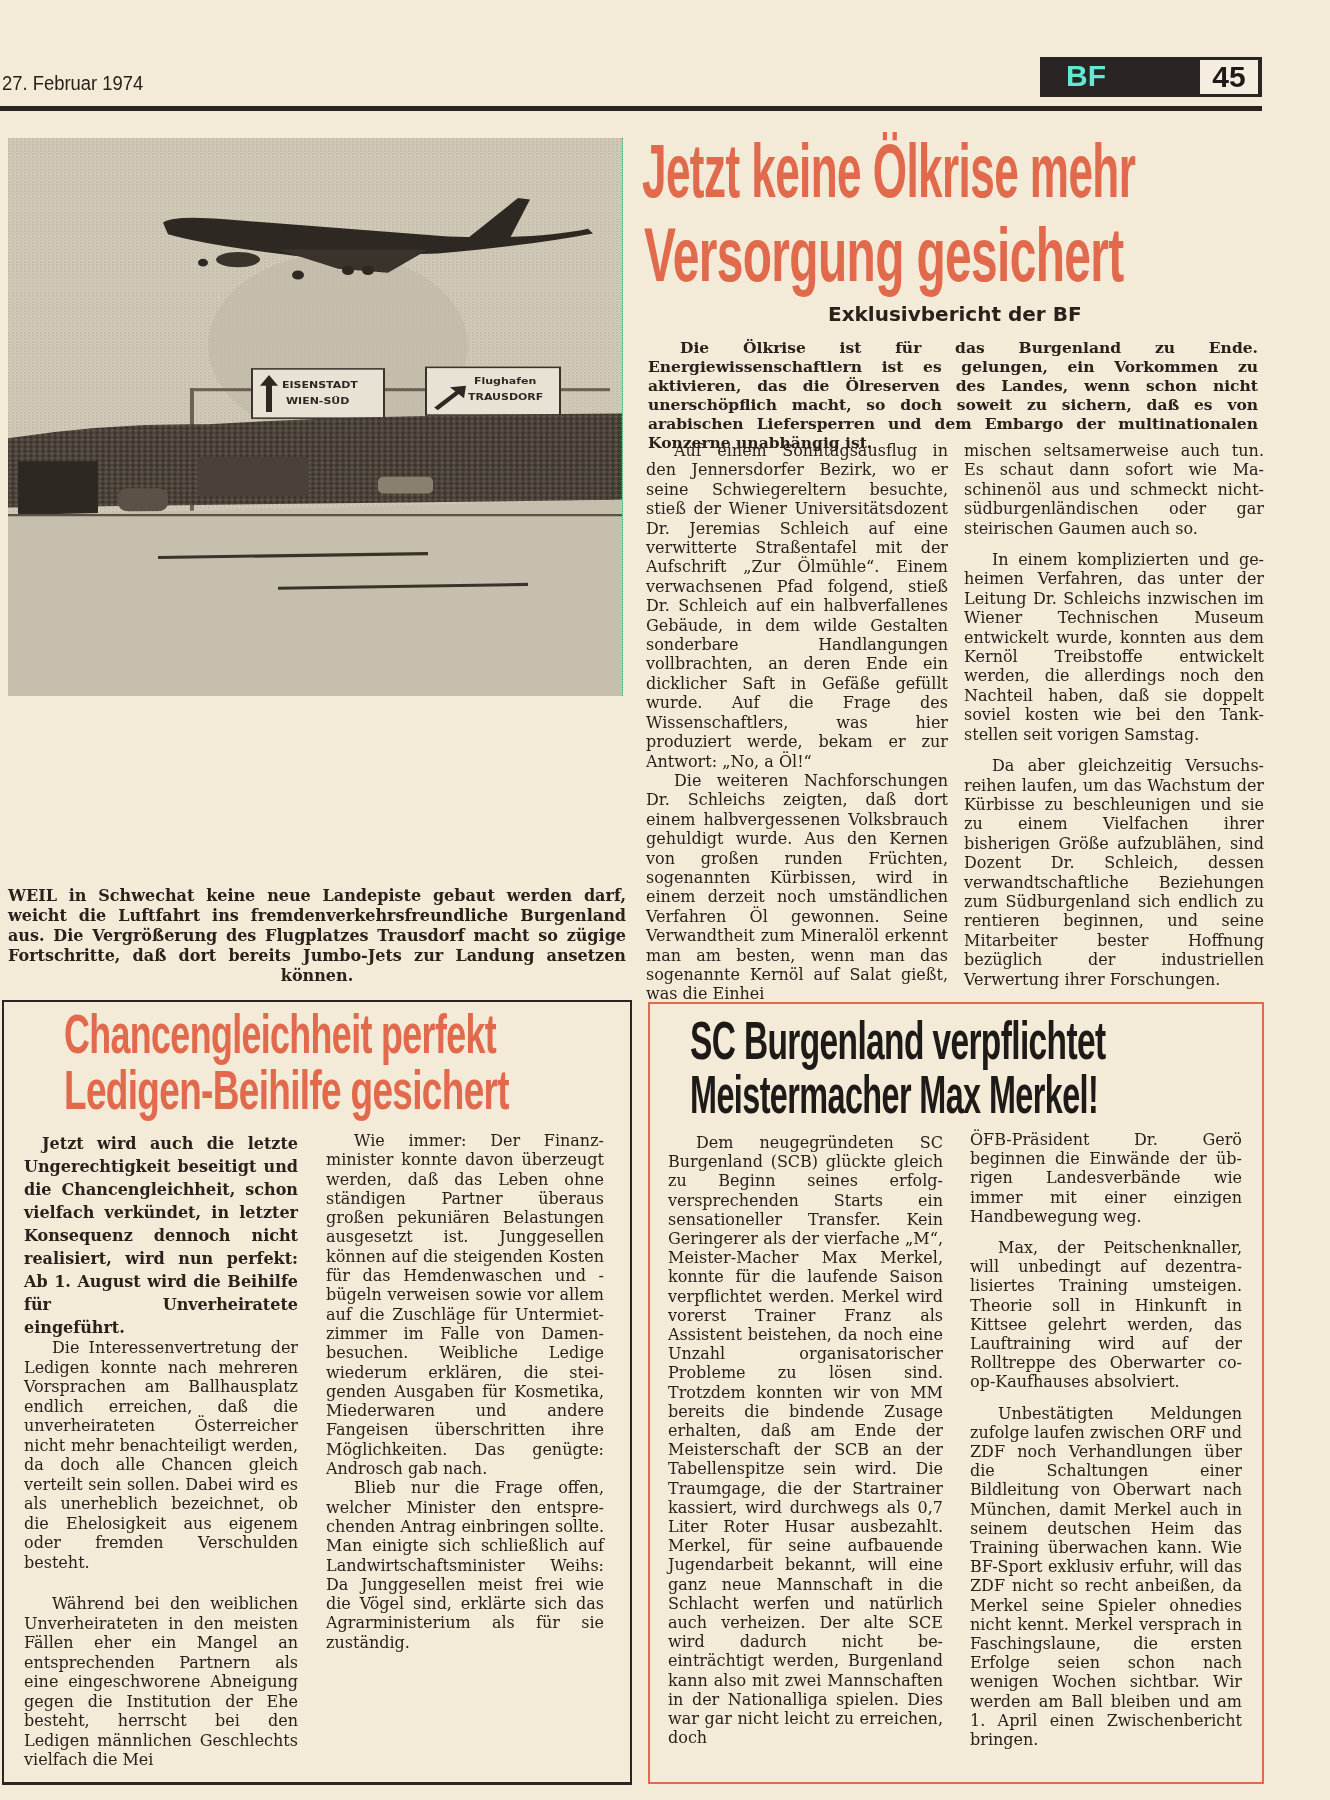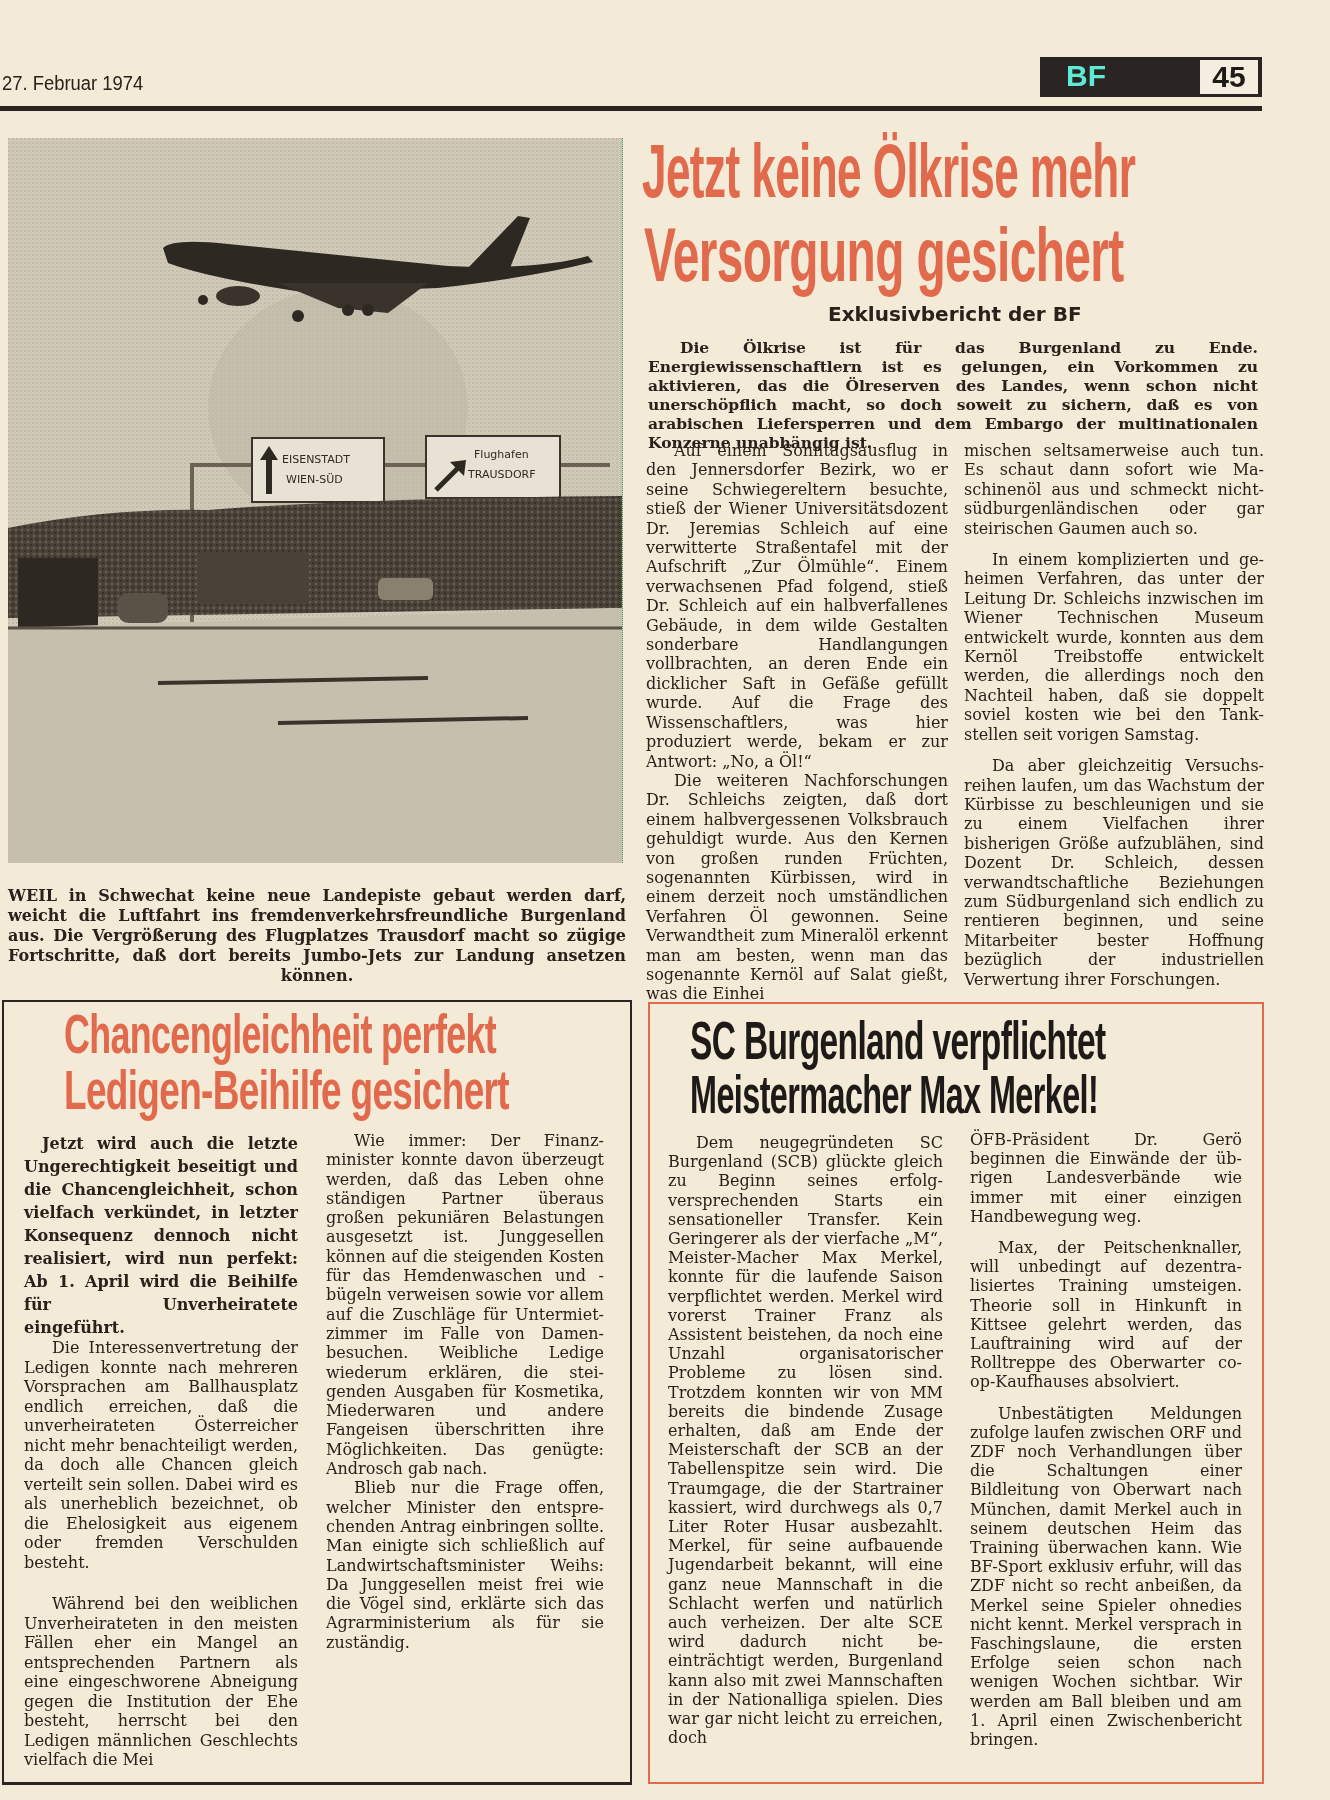--- a/index.html
+++ b/index.html
@@ -11,21 +11,21 @@
   }
   .abs { position:absolute; }
   
   #date { left:2px; top:72px; font-family:"Liberation Sans", sans-serif; font-size:20px; color:#2a211b; transform:scaleX(0.92); transform-origin:left; }
   #masthead { left:1040px; top:57px; width:222px; height:40px; background:#2a2522; }
   #masthead .bf { position:absolute; left:26px; top:2px; color:#5eead4; font-family:"Liberation Sans", sans-serif; font-weight:bold; font-size:30px; }
   #masthead .pg { position:absolute; right:4px; top:3px; width:58px; height:34px; background:#f5eee0; color:#1e1a17; font-family:"Liberation Sans", sans-serif; font-weight:bold; font-size:30px; text-align:center; line-height:34px; }
   #header-rule { left:0; top:106px; width:1262px; height:5px; background:#2a2522; }
 
   
-  #photo { left:8px; top:138px; width:614px; height:725px; background:#86efac; border-right:1px dotted #8a8070; overflow:hidden; }
+  #photo { left:8px; top:138px; width:614px; height:558px; background:#86efac; border-right:1px dotted #8a8070; overflow:hidden;font-weight:bold; }
   #photo svg { width:100%; height:100%; display:block; }
   #caption { left:8px; top:886px; width:618px; font-weight:bold; font-size:16px; line-height:20px; text-align:justify; text-align-last:center; }
 
   
   .redhead { color:#e16a4d; font-family:"Liberation Sans", sans-serif; font-weight:bold; letter-spacing:-1px; white-space:nowrap; }
   #head1a { left:642px; top:128px; font-size:76px; transform:scaleX(0.58); transform-origin:left top; line-height:86px; }
   #head1b { left:644px; top:212px; font-size:76px; transform:scaleX(0.63); transform-origin:left top; line-height:86px; }
   #subhead { left:828px; top:302px; font-family:"DejaVu Sans", sans-serif; font-weight:bold; font-size:20px; }
   #lead1 { left:648px; top:338px; width:610px; font-weight:bold; font-size:15.5px; line-height:19px; text-align:justify; text-indent:32px; }
 
@@ -132,21 +132,21 @@
 </div>
 <div id="c2" class="abs col">
   <p class="noind">mischen seltsamerweise auch tun. Es schaut dann sofort wie Ma­schinenöl aus und schmeckt nicht-südburgenländischen oder gar steirischen Gaumen auch so.</p>
   <p class="gap">In einem komplizierten und ge­heimen Verfahren, das unter der Leitung Dr. Schleichs inzwischen im Wiener Technischen Museum entwickelt wurde, konnten aus dem Kernöl Treibstoffe entwickelt werden, die allerdings noch den Nachteil haben, daß sie doppelt soviel kosten wie bei den Tank­stellen seit vorigen Samstag.</p>
   <p class="gap">Da aber gleichzeitig Versuchs­reihen laufen, um das Wachstum der Kürbisse zu beschleunigen und sie zu einem Vielfachen ihrer bisherigen Größe aufzublähen, sind Dozent Dr. Schleich, dessen verwandtschaftliche Beziehun­gen zum Südburgenland sich endlich zu rentieren beginnen, und seine Mitarbeiter bester Hoffnung bezüglich der industriel­len Verwertung ihrer Forschun­gen.</p>
 </div>
 
 <div id="box2" class="abs"></div>
 <div id="head2a" class="abs redhead">Chancengleichheit perfekt</div>
 <div id="head2b" class="abs redhead">Ledigen-Beihilfe gesichert</div>
-<div id="lead2" class="abs">Jetzt wird auch die letzte Ungerechtigkeit beseitigt und die Chancengleichheit, schon vielfach verkündet, in letzter Konsequenz dennoch nicht realisiert, wird nun perfekt: Ab 1. April wird die Beihilfe für Unverheiratete eingeführt.</div>
+<div id="lead2" class="abs">Jetzt wird auch die letzte Ungerechtigkeit beseitigt und die Chancengleichheit, schon vielfach verkündet, in letzter Konsequenz dennoch nicht realisiert, wird nun perfekt: Ab 1. August wird die Beihilfe für Unverheiratete eingeführt.</div>
 <div id="c3" class="abs col">
   <p>Die Interessenvertretung der Ledigen konnte nach meh­reren Vorsprachen am Ball­hausplatz endlich erreichen, daß die unverheirateten Österreicher nicht mehr be­nachteiligt werden, da doch alle Chancen gleich verteilt sein sollen. Dabei wird es als unerheblich bezeichnet, ob die Ehelosigkeit aus eigenem oder fremden Verschulden besteht.</p>
   <p class="gap" style="margin-top:22px">Während bei den weiblichen Unverheirateten in den mei­sten Fällen eher ein Mangel an entsprechenden Partnern als eine eingeschworene Ab­neigung gegen die Institution der Ehe besteht, herrscht bei den Ledigen männlichen Ge­schlechts vielfach die Mei­</p>
 </div>
 <div id="c4" class="abs col">
   <p>Wie immer: Der Finanz­minister konnte davon über­zeugt werden, daß das Leben ohne ständigen Partner über­aus großen pekuniären Bela­stungen ausgesetzt ist. Jung­gesellen können auf die stei­genden Kosten für das Hem­denwaschen und -bügeln ver­weisen sowie vor allem auf die Zuschläge für Untermiet­zimmer im Falle von Damen­besuchen. Weibliche Ledige wiederum erklären, die stei­genden Ausgaben für Kosme­tika, Miederwaren und andere Fangeisen überschritten ihre Möglichkeiten. Das genügte: Androsch gab nach.</p>
   <p>Blieb nur die Frage offen, welcher Minister den entspre­chenden Antrag einbringen sollte. Man einigte sich schließlich auf Landwirt­schaftsminister Weihs: Da Junggesellen meist frei wie die Vögel sind, erklärte sich das Agrarministerium als für sie zuständig.</p>
 </div>
 
 <div id="box3" class="abs"></div>

